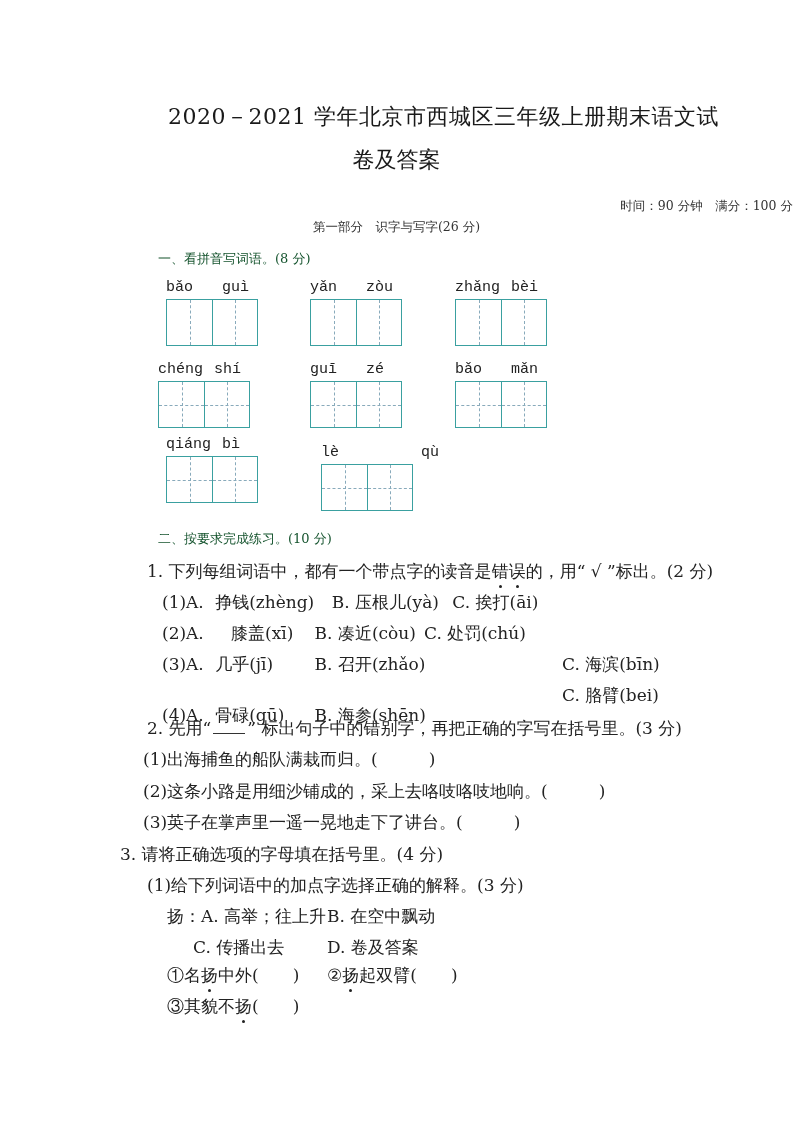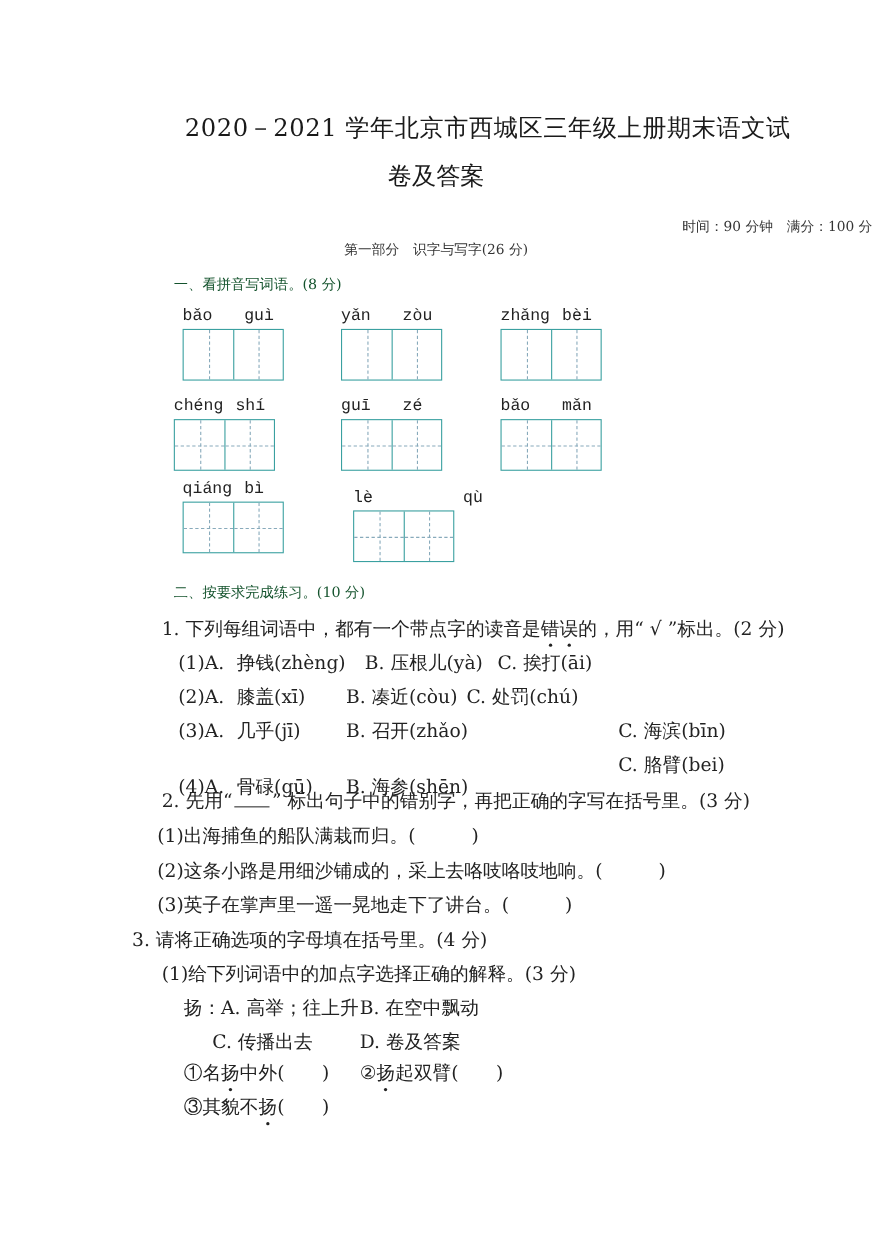--- a/index.html
+++ b/index.html
@@ -155,21 +155,21 @@
 </div>
 
 <div class="abs txt" style="left:162px; top:591px;">
   <span>(1)A.</span>
   <span style="margin-left:6px;">挣钱(zhèng)</span>
   <span style="margin-left:12px;">B.  压根儿(yà)</span>
   <span style="margin-left:8px;">C.  挨打(āi)</span>
 </div>
 <div class="abs txt" style="left:162px; top:622px;">
   <span>(2)A.</span>
-  <span style="margin-left:6px; display:inline-block; width:94px;">膝盖(xī)</span>
+  <span style="margin-left:6px; display:inline-block; width:94px;text-align:center;">膝盖(xī)</span>
   <span style="display:inline-block; width:104px;">B.  凑近(còu)</span>
   <span>C.  处罚(chú)</span>
 </div>
 <div class="abs txt" style="left:162px; top:653px;">
   <span>(3)A.</span>
   <span style="margin-left:6px; display:inline-block; width:94px;">几乎(jī)</span>
   <span>B.  召开(zhǎo)</span>
 </div>
 <div class="abs txt" style="left:562px; top:653px;">C.  海滨(bīn)</div>
 <div class="abs txt" style="left:162px; top:684px;">

